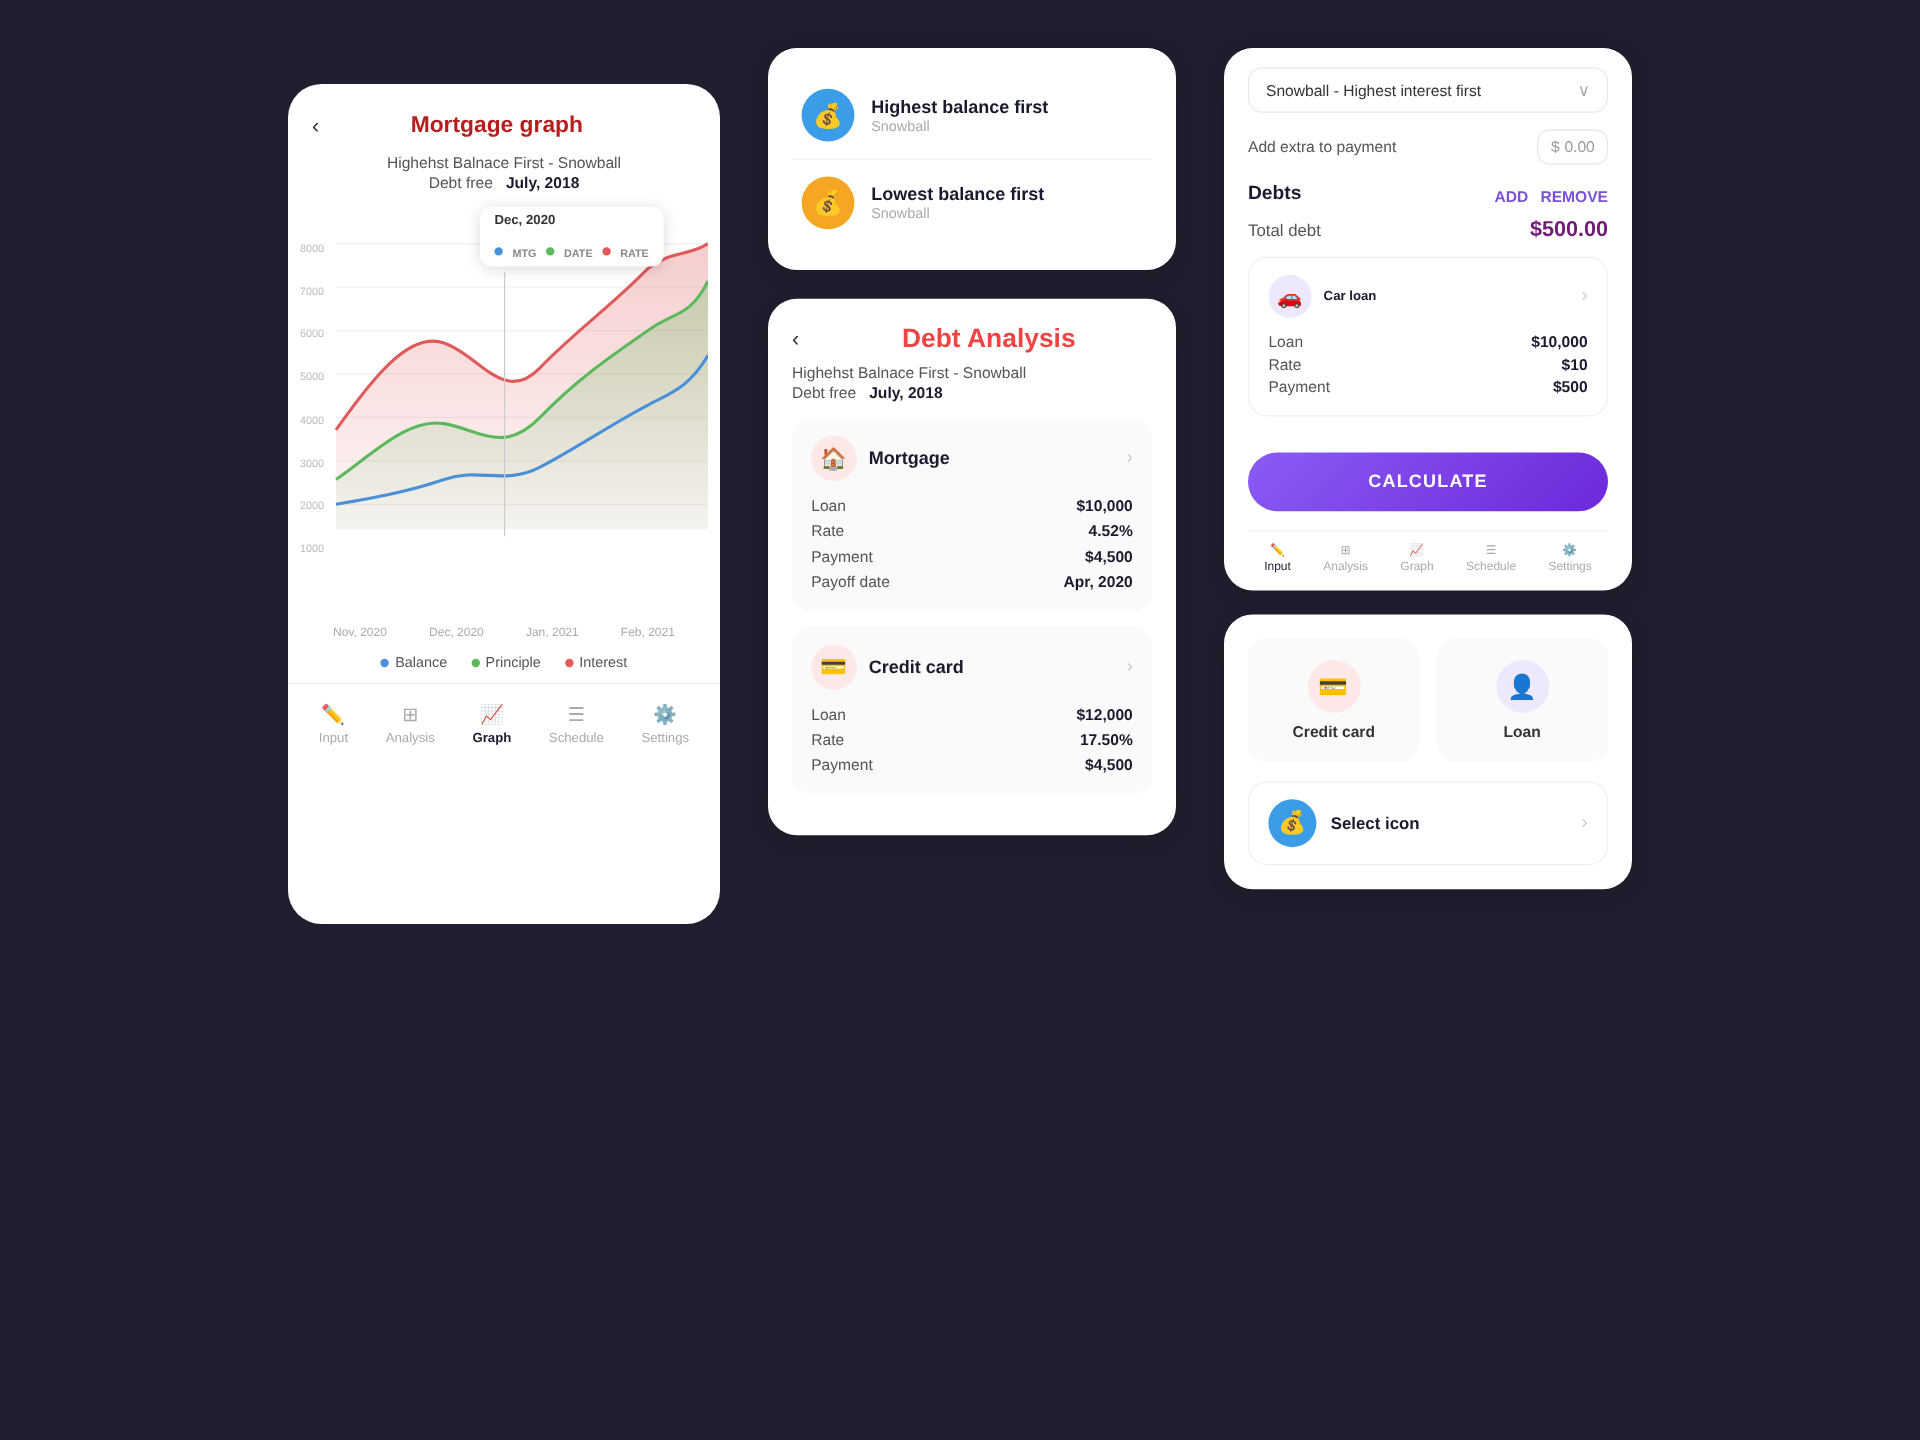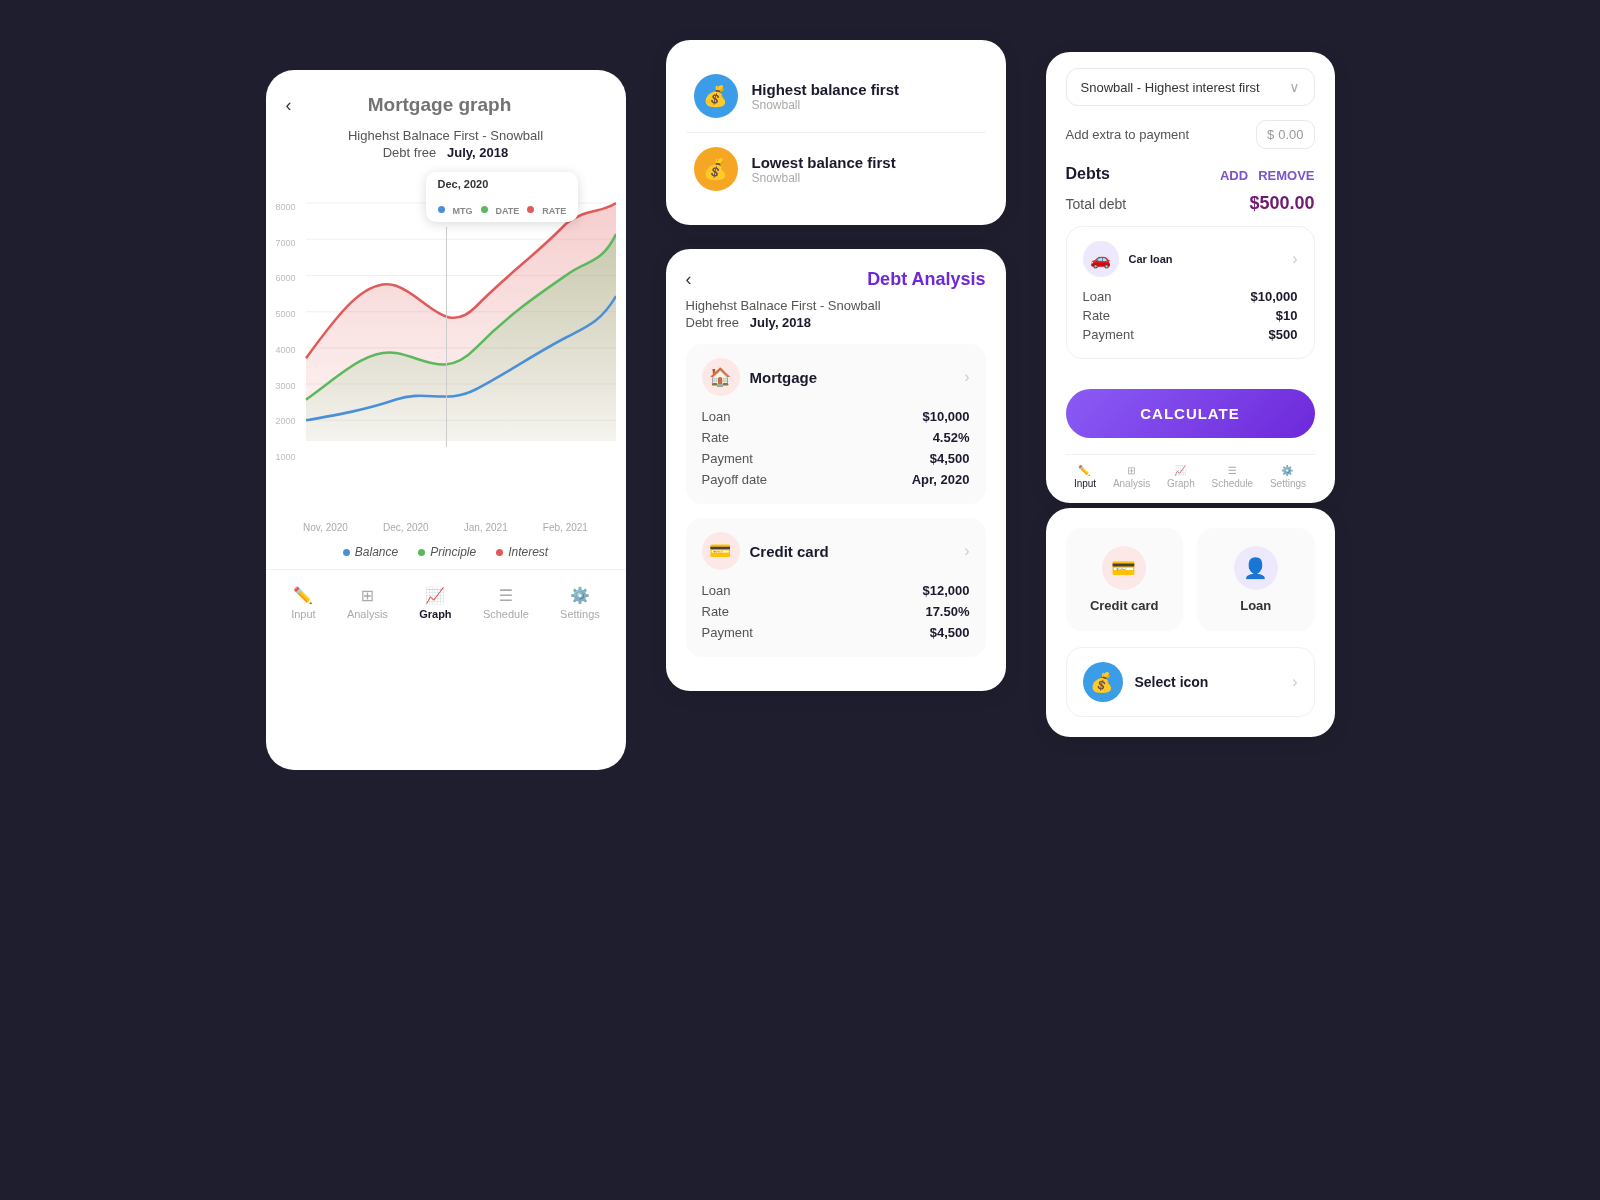--- a/index.html
+++ b/index.html
@@ -35,21 +35,21 @@
     }
     .back-arrow {
       font-size: 18px;
       color: #333;
       cursor: pointer;
       margin-right: 12px;
     }
     .panel-graph-title {
       font-size: 19px;
       font-weight: 700;
-      color: #737373;
+      color: #b91c1c;
       flex: 1;
       text-align: center;
       margin-right: 30px;
     }
     .graph-subtitle {
       text-align: center;
       color: #555;
       font-size: 13px;
       padding: 4px 0 0 0;
     }
@@ -124,21 +124,20 @@
       justify-content: center;
       gap: 20px;
       margin-top: 12px;
       font-size: 12px;
       color: #555;
     }
     .legend-item {
       display: flex;
       align-items: center;
       gap: 5px;
-      font-style: italic;
     }
 
     
     .bottom-nav {
       display: flex;
       justify-content: space-around;
       align-items: center;
       padding: 16px 10px 4px 10px;
       border-top: 1px solid #f0f0f0;
       margin-top: 10px;
@@ -197,25 +196,25 @@
     .strategy-sub { font-size: 12px; color: #aaa; }
 
     
     .debt-analysis-header {
       display: flex;
       align-items: center;
       gap: 10px;
       margin-bottom: 8px;
     }
     .debt-analysis-title {
-      font-size: 18px;
+      font-size: 22px;
       font-weight: 700;
-      color: #6d28d9;
+      color: #ef4444;
       flex: 1;
-      text-align: right;
+      text-align: center;
     }
     .analysis-meta {
       font-size: 13px;
       color: #555;
       margin-bottom: 2px;
     }
     .analysis-debtfree {
       font-size: 13px;
       color: #555;
       margin-bottom: 14px;
@@ -258,24 +257,24 @@
       font-size: 13px;
       color: #555;
       padding: 3px 0;
     }
     .debt-row strong { color: #1a1a2e; font-weight: 700; }
 
     
     .panel-right {
       display: flex;
       flex-direction: column;
-      gap: 5px;
-      width: 289px;
+      gap: 20px;
+      width: 340px;
       flex-shrink: 0;
-      margin-top: 12px;
+      margin-top: 0;
     }
 
     
     .input-panel {
       background: #fff;
       border-radius: 24px;
       padding: 16px 20px 0 20px;
       box-shadow: 0 4px 20px rgba(0,0,0,0.08);
     }
     .dropdown-row {

